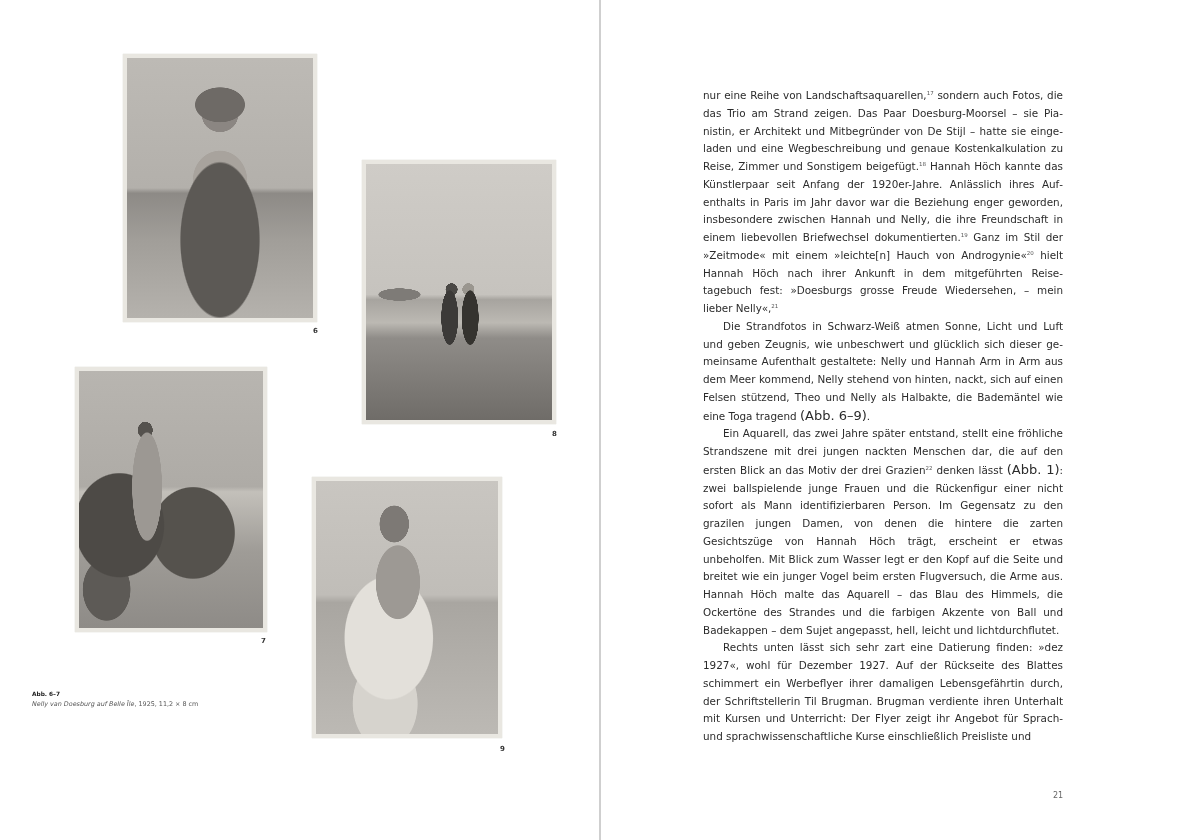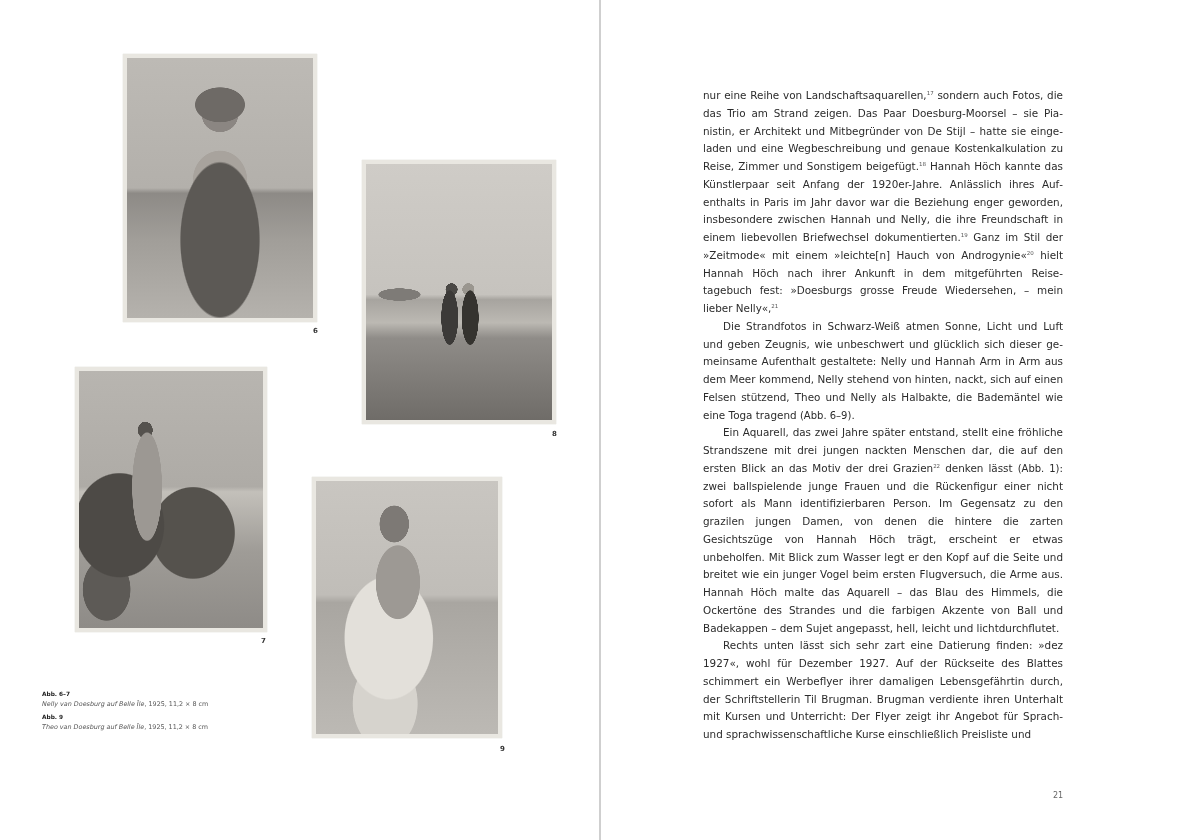--- a/index.html
+++ b/index.html
@@ -56,38 +56,38 @@
   #p9 .scene {
     background:
       radial-gradient(ellipse 10% 9% at 43% 17%, #7d7975 0 80%, transparent 82%),
       radial-gradient(ellipse 15% 18% at 45% 40%, #9d9994 0 80%, transparent 82%),
       radial-gradient(ellipse 30% 30% at 40% 62%, #e3e0da 0 80%, transparent 82%),
       radial-gradient(ellipse 22% 22% at 38% 88%, #d6d3cd 0 80%, transparent 82%),
       linear-gradient(to bottom, #c9c6c1 0%, #c0bdb8 45%, #a9a6a1 48%, #bcb9b4 100%);
   }
 
   .captions {
-    position: absolute; left: 42px; top: 690px; width: 300px;
+    position: absolute; left: 32px; top: 690px; width: 300px;
     font-size: 6.4px; line-height: 9.5px; color: #3a3a3a;
   }
   .cap-block { margin-bottom: 4px; }
   .cap-title { font-weight: bold; font-size: 5.8px; color: #222; }
   .cap-desc { font-style: italic; color: #555; }
   .cap-desc .plain { font-style: normal; }
   .credits { font-size: 6.6px; line-height: 10px; color: #555; margin-top: 5px; }
 
   .body-text {
     position: absolute; left: 703px; top: 87px; width: 360px;
     font-size: 10.4px; line-height: 17.75px; color: #2b2b2b;
     text-align: justify; hyphens: manual;
   }
   .body-text p { margin: 0; }
   .body-text p + p { text-indent: 20px; }
   .body-text sup { font-size: 5.5px; line-height: 0; vertical-align: 4px; color: #555; }
-  .body-text .ref { font-size: 10px; }
+  .body-text .ref { font-size: 13px; }
   .page-number {
     position: absolute; left: 1053px; top: 791px; font-size: 8px; color: #666;
   }
 </style>
 </head>
 <body>
 
 <div class="page page-left">
 
   <div class="photo" id="p6" style="left:123px; top:54px; width:194px; height:268px;">
@@ -108,24 +108,20 @@
   <div class="photo" id="p9" style="left:312px; top:477px; width:190px; height:261px;">
     <div class="scene"></div>
   </div>
   <div class="fig-num" style="left:500px; top:745px;">9</div>
 
   <div class="captions">
     <div class="cap-block">
       <div class="cap-title">Abb. 6–7</div>
       <div class="cap-desc"><span>Nelly van Doesburg auf Belle Île</span><span class="plain">, 1925, 11,2 × 8 cm</span></div>
     </div>
-    <div class="cap-block">
-      <div class="cap-title">Abb. 9</div>
-      <div class="cap-desc"><span>Theo van Doesburg auf Belle Île</span><span class="plain">, 1925, 11,2 × 8 cm</span></div>
-    </div>
   </div>
 </div>
 
 <div class="gutter"></div>
 
 <div class="page page-right"></div>
 
 <div class="body-text" id="body-text">
     <p><span>nur eine Reihe von Landschaftsaquarellen,</span><sup>17</sup><span> sondern auch Fotos, die das Trio am Strand zeigen. Das Paar Doesburg-Moorsel – sie Pia­nistin, er Architekt und Mitbegründer von De Stijl – hatte sie einge­laden und eine Wegbeschreibung und genaue Kostenkalkulation zu Reise, Zimmer und Sonstigem beigefügt.</span><sup>18</sup><span> Hannah Höch kannte das Künstlerpaar seit Anfang der 1920er-Jahre. Anlässlich ihres Auf­enthalts in Paris im Jahr davor war die Beziehung enger geworden, insbesondere zwischen Hannah und Nelly, die ihre Freundschaft in einem liebevollen Briefwechsel dokumentierten.</span><sup>19</sup><span> Ganz im Stil der »Zeitmode« mit einem »leichte[n] Hauch von Androgynie«</span><sup>20</sup><span> hielt Hannah Höch nach ihrer Ankunft in dem mitgeführten Reise­tagebuch fest: »Doesburgs grosse Freude Wiedersehen, – mein lieber Nelly«,</span><sup>21</sup></p>
     <p><span>Die Strandfotos in Schwarz-Weiß atmen Sonne, Licht und Luft und geben Zeugnis, wie unbeschwert und glücklich sich dieser ge­meinsame Aufenthalt gestaltete: Nelly und Hannah Arm in Arm aus dem Meer kommend, Nelly stehend von hinten, nackt, sich auf einen Felsen stützend, Theo und Nelly als Halbakte, die Bademäntel wie eine Toga tragend </span><span class="ref">(Abb. 6–9)</span><span>.</span></p>

